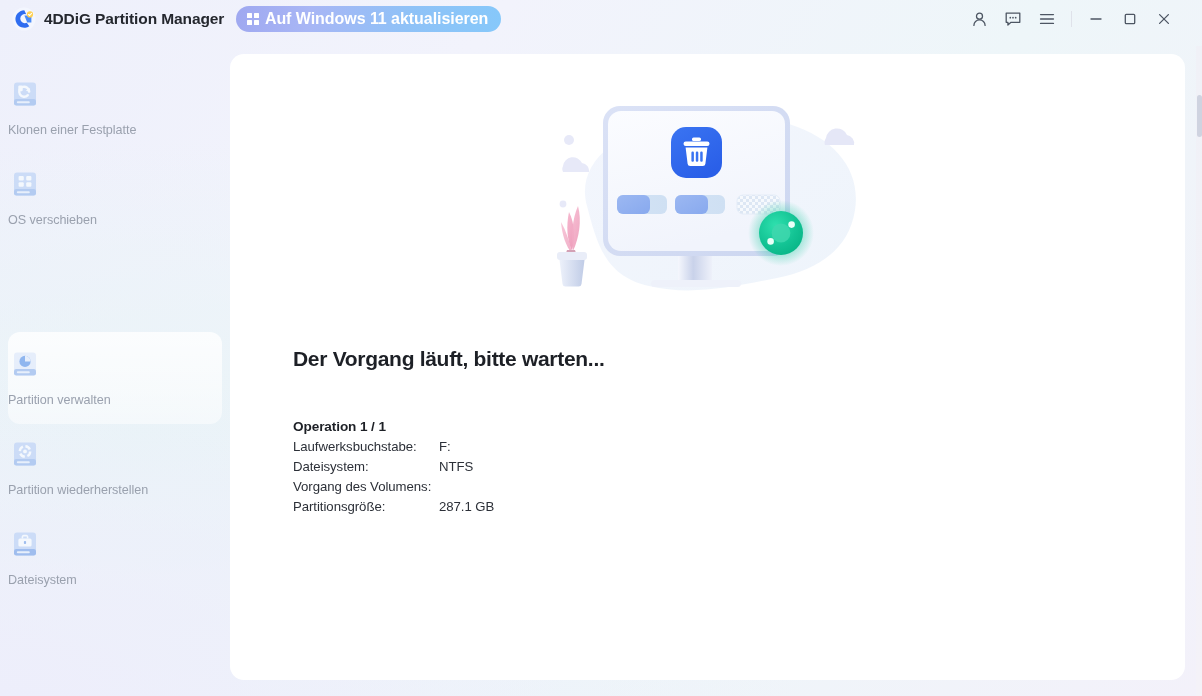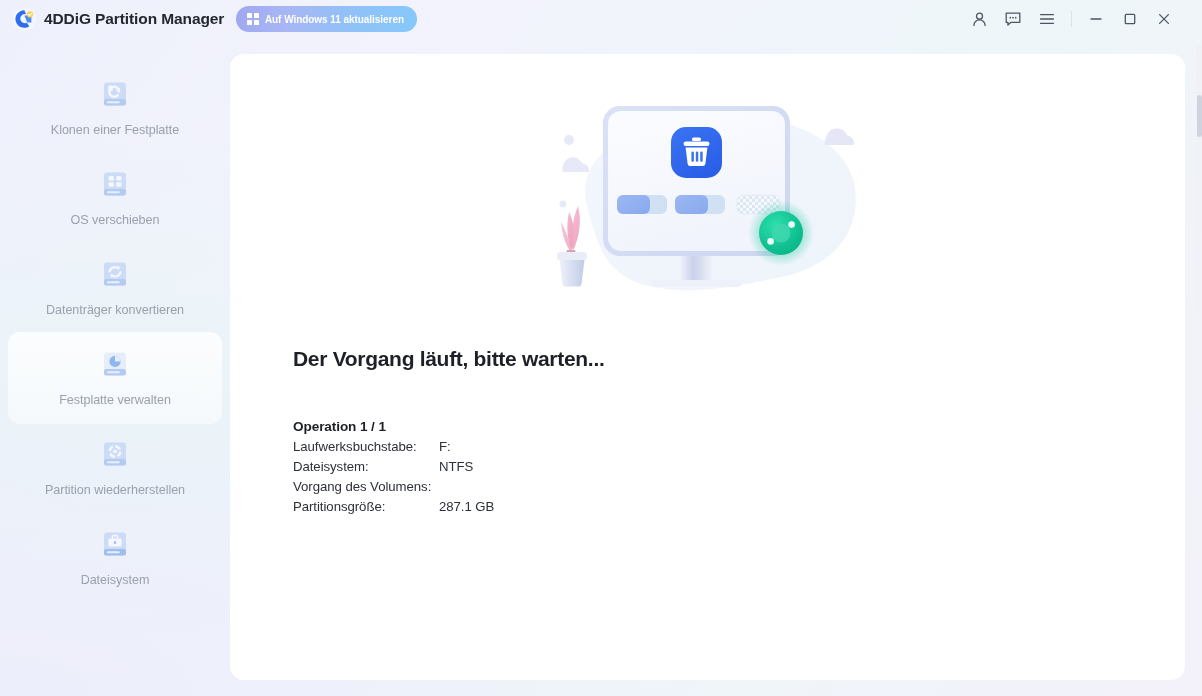--- a/index.html
+++ b/index.html
@@ -33,21 +33,21 @@
   #app-title {
     font-size: 15.5px; font-weight: 700; color: #24272e;
     letter-spacing: -0.1px; margin-left: 7px; white-space: nowrap;
   }
   #upgrade-btn {
     margin-left: 12px; height: 26px;
     display: flex; align-items: center; gap: 6px;
     padding: 0 13px 0 11px;
     border: none; border-radius: 13px;
     background: linear-gradient(100deg, #9fa8f0 0%, #a8b6f5 28%, #8fc2f7 65%, #86c8fa 100%);
-    color: #ffffff; font-size: 10px; font-weight: 700;
+    color: #ffffff; font-size: 16px; font-weight: 700;
     font-family: "Liberation Sans", sans-serif;
     white-space: nowrap; cursor: pointer;
     letter-spacing: -0.05px;
   }
   #win-grid { display: grid; grid-template-columns: 5px 5px; grid-template-rows: 5px 5px; gap: 1.6px; }
   #win-grid i { display: block; background: #ffffff; border-radius: 0.5px; }
 
   #tb-right {
     margin-left: auto; display: flex; align-items: center;
     height: 38px; padding-right: 10px;
@@ -62,21 +62,21 @@
 
   
   #sidebar {
     position: absolute; left: 0; top: 38px;
     width: 230px; height: 658px;
     z-index: 20;
   }
   .side-item {
     position: absolute; left: 8px; width: 214px; height: 92px;
     border-radius: 12px;
-    display: flex; flex-direction: column; align-items: center; justify-content: center;
+    display: flex; flex-direction: column; align-items: flex-start; justify-content: center;
     cursor: pointer;
   }
   .side-item.active {
     background: linear-gradient(180deg, rgba(255,255,255,0.82) 0%, rgba(255,255,255,0.5) 100%);
   }
   .side-ico { width: 34px; height: 34px; margin-bottom: 10px; }
   .side-label {
     font-size: 12.6px; color: #9aa1ae; font-weight: 500;
     text-align: center; letter-spacing: -0.05px; white-space: nowrap;
   }
@@ -228,42 +228,30 @@
         <g fill="#f4f8fd">
           <rect x="10.6" y="7.0" width="5.2" height="4.6" rx="1.1"></rect>
           <rect x="18.2" y="7.0" width="5.2" height="4.6" rx="1.1"></rect>
           <rect x="10.6" y="13.2" width="5.2" height="4.6" rx="1.1"></rect>
           <rect x="18.2" y="13.2" width="5.2" height="4.6" rx="1.1"></rect>
         </g>
       </svg>
       <div class="side-label">OS verschieben</div>
     </div>
 
-    <div class="side-item" style="top:204px">
-      <svg class="side-ico" viewBox="0 0 34 34">
-        <rect x="6" y="3.5" width="22" height="23" rx="3" fill="#ccdcf7"></rect>
-        <rect x="6" y="20" width="22" height="6.5" rx="2.2" fill="#b3cbf1"></rect>
-        <rect x="8.8" y="22.2" width="13" height="2" rx="1" fill="#e7effb"></rect>
-        <path d="M11.6 12.4a5.4 5.4 0 0 1 8.8 -3.0" fill="none" stroke="#f4f8fd" stroke-width="2.2" stroke-linecap="round"></path>
-        <path d="M22.4 13.2a5.4 5.4 0 0 1 -8.8 3.0" fill="none" stroke="#f4f8fd" stroke-width="2.2" stroke-linecap="round"></path>
-        <path d="M20.9 6.6 l0.7 3.3 l-3.3 -0.4 z" fill="#f4f8fd"></path>
-        <path d="M13.1 18.8 l-0.7 -3.3 l3.3 0.4 z" fill="#f4f8fd"></path>
-      </svg>
-      <div class="side-label">Datenträger konvertieren</div>
-    </div>
 
     <div class="side-item active" style="top:294px">
       <svg class="side-ico" viewBox="0 0 34 34">
         <rect x="6" y="3.5" width="22" height="23" rx="3" fill="#e6eefb"></rect>
         <rect x="6" y="20" width="22" height="6.5" rx="2.2" fill="#b3cbf1"></rect>
         <rect x="8.8" y="22.2" width="13" height="2" rx="1" fill="#e7effb"></rect>
         <circle cx="17" cy="12.4" r="5.6" fill="#8fb6ef"></circle>
         <path d="M17 12.4 V6.8 A5.6 5.6 0 0 1 22.6 12.4 Z" fill="#e6eefb"></path>
       </svg>
-      <div class="side-label">Festplatte verwalten</div>
+      <div class="side-label">Partition verwalten</div>
     </div>
 
     <div class="side-item" style="top:384px">
       <svg class="side-ico" viewBox="0 0 34 34">
         <rect x="6" y="3.5" width="22" height="23" rx="3" fill="#ccdcf7"></rect>
         <rect x="6" y="20" width="22" height="6.5" rx="2.2" fill="#b3cbf1"></rect>
         <rect x="8.8" y="22.2" width="13" height="2" rx="1" fill="#e7effb"></rect>
         <circle cx="17" cy="12.4" r="5.2" fill="none" stroke="#f4f8fd" stroke-width="2.4" stroke-dasharray="5.5 2.6"></circle>
         <circle cx="17" cy="12.4" r="1.9" fill="#f4f8fd"></circle>
       </svg>

